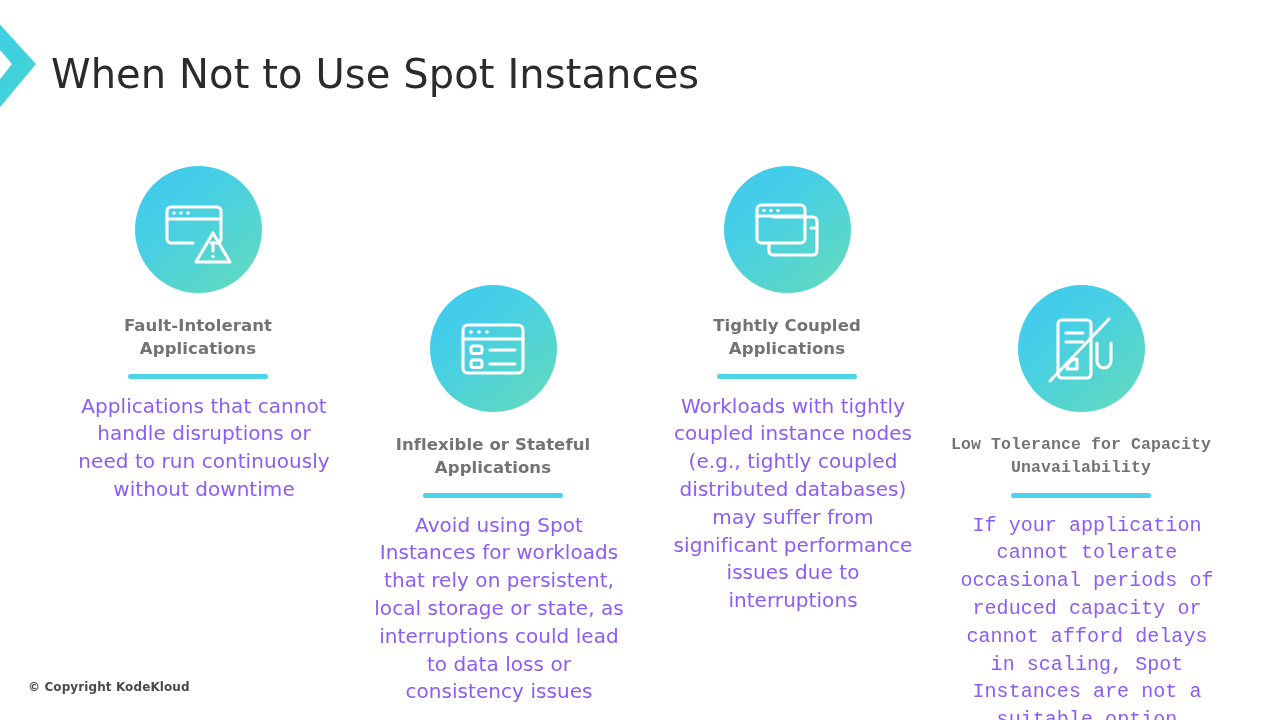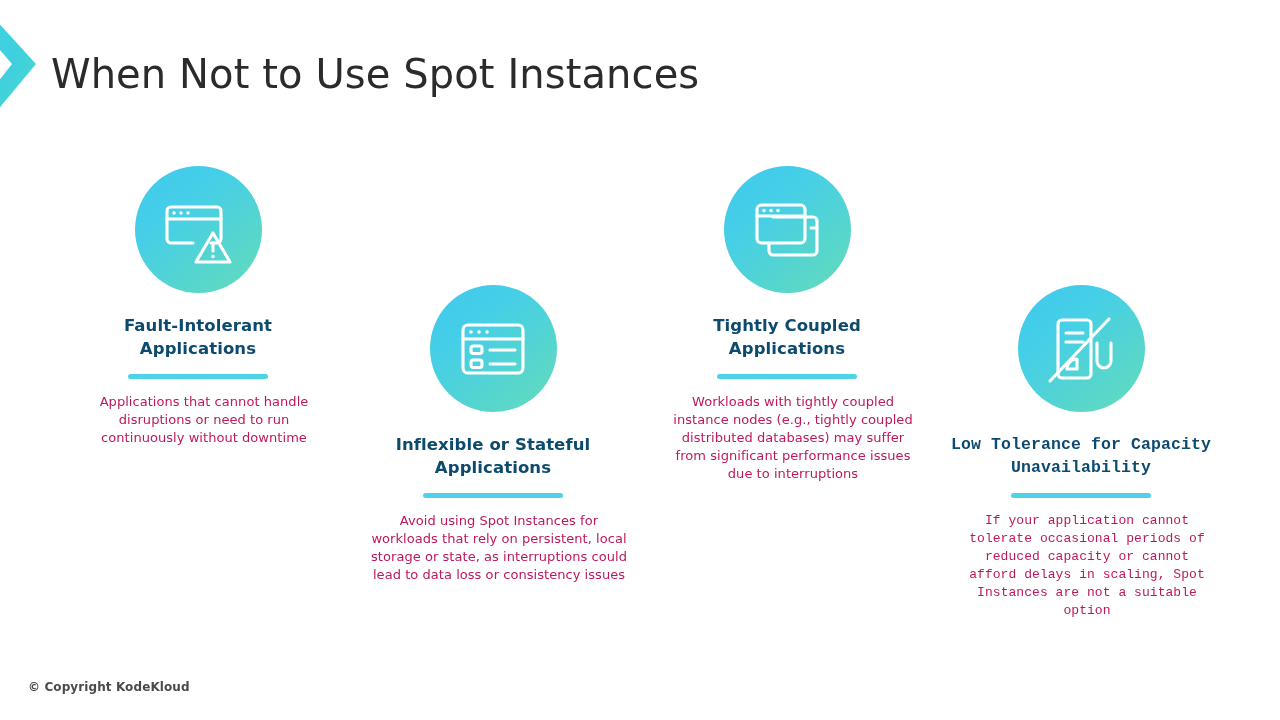--- a/index.html
+++ b/index.html
@@ -74,38 +74,38 @@
     justify-content: center;
   }
   .icon-circle svg {
     display: block;
   }
 
   .card-title {
     margin-top: 22px;
     font-size: 16.5px;
     font-weight: bold;
-    color: #0c4a6e;
+    color: #737373;
     line-height: 1.38;
     letter-spacing: 0.1px;
   }
 
   .divider {
     width: 140px;
     height: 5px;
     margin: 13px auto 0 auto;
     border-radius: 3px;
     background: #4ed2e8;
   }
 
   .card-body {
     margin-top: 14px;
-    font-size: 13px;
+    font-size: 20px;
     font-weight: 400;
-    color: #be185d;
+    color: #8b5cf6;
     line-height: 1.39;
     letter-spacing: 0.05px;
     margin-left: 12px;
   }
 
   
   .footer-copyright {
     position: absolute;
     left: 28px;
     top: 680px;

